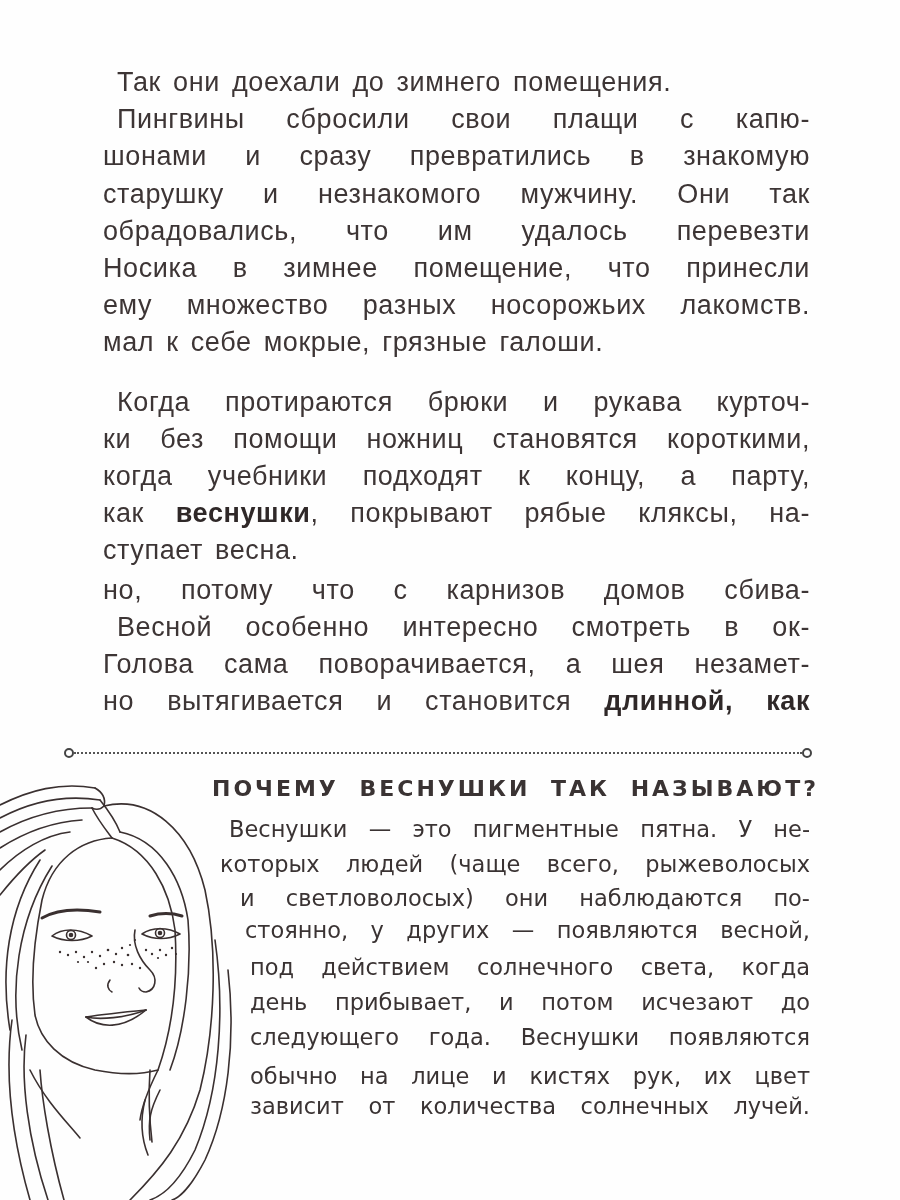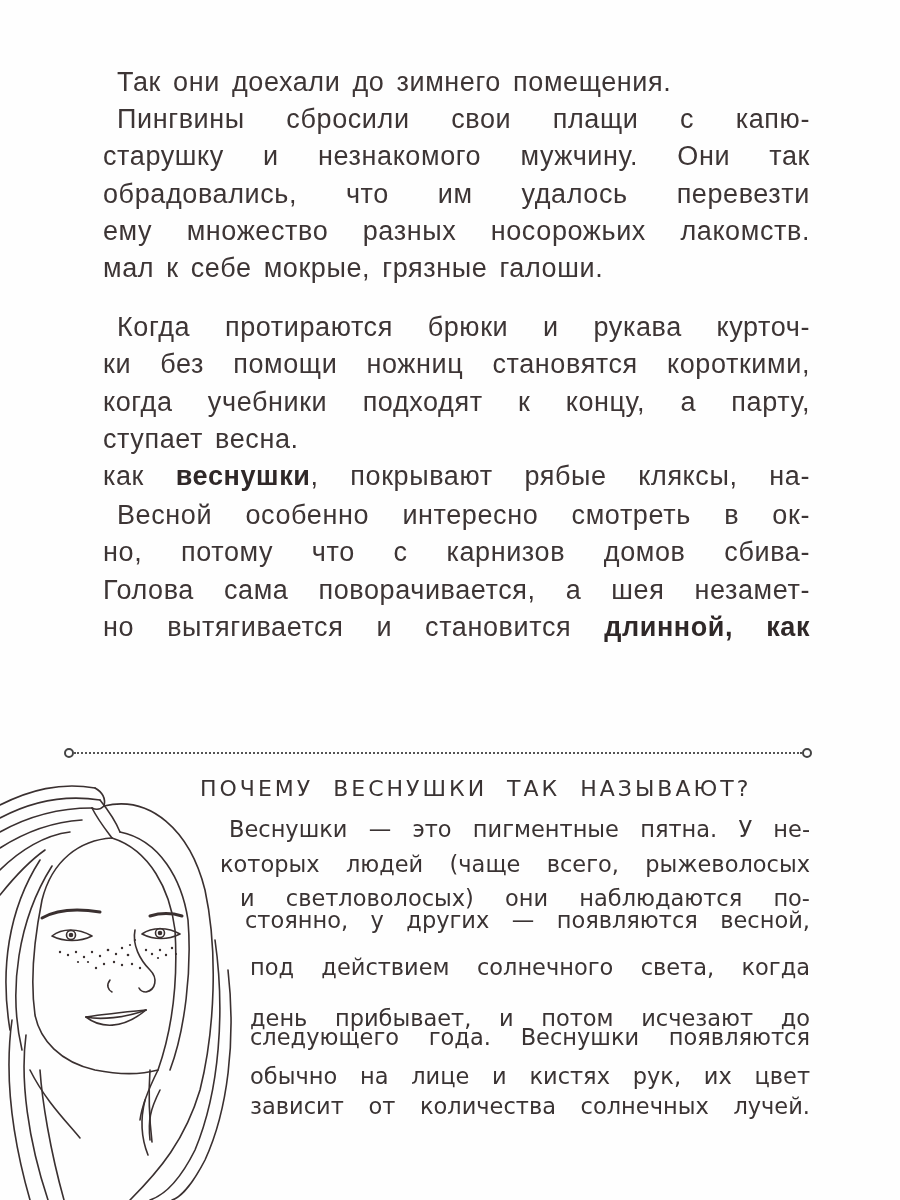--- a/index.html
+++ b/index.html
@@ -61,24 +61,24 @@
       width: 6px; height: 6px;
       border: 2px solid #444;
       border-radius: 50%;
       background: #fff;
     }
     .divider .ring.left { left: 0; }
     .divider .ring.right { right: 0; }
 
     .box-title {
       position: absolute;
-      left: 200px;
+      left: 212px;
       top: 776px;
       font-family: "DejaVu Sans", sans-serif;
-      font-weight: normal;
+      font-weight: bold;
       font-size: 22px;
       letter-spacing: 3px;
       word-spacing: 10px;
       color: #3a3333;
     }
     .box-text {
       position: absolute;
       top: 812px;
       left: 0;
       width: 900px;
@@ -106,37 +106,39 @@
 </head>
 <body>
 
 <div class="page">
 
   <div class="main-text">
 
     <span class="line last" style="padding-left:0">Так они доехали до зимнего помещения.</span>
 
     <span class="line">Пингвины сбросили свои плащи с капю-</span>
+    <span class="line" style="margin-left:-14px">шонами и сразу превратились в знакомую</span>
     <span class="line" style="margin-left:-14px">старушку и незнакомого мужчину. Они так</span>
     <span class="line" style="margin-left:-14px">обрадовались, что им удалось перевезти</span>
+    <span class="line" style="margin-left:-14px">Носика в зимнее помещение, что принесли</span>
     <span class="line" style="margin-left:-14px">ему множество разных носорожьих лакомств.</span>
     <span class="line last" style="margin-left:-14px">мал к себе мокрые, грязные галоши.</span>
 
     <div class="para-gap"></div>
 
     <span class="line">Когда протираются брюки и рукава курточ-</span>
     <span class="line" style="margin-left:-14px">ки без помощи ножниц становятся короткими,</span>
     <span class="line" style="margin-left:-14px">когда учебники подходят к концу, а парту,</span>
+    <span class="line" style="margin-left:-14px"><span>как </span><b>веснушки</b><span>, покрывают рябые кляксы, на-</span></span>
     <span class="line last" style="margin-left:-14px">ступает весна.</span>
-    <span class="line" style="margin-left:-14px"><span>как </span><b>веснушки</b><span>, покрывают рябые кляксы, на-</span></span>
 
     <div class="para-gap-small"></div>
 
+    <span class="line" style="margin-left:-14px">но, потому что с карнизов домов сбива-</span>
     <span class="line">Весной особенно интересно смотреть в ок-</span>
-    <span class="line" style="margin-left:-14px">но, потому что с карнизов домов сбива-</span>
     <span class="line" style="margin-left:-14px">Голова сама поворачивается, а шея незамет-</span>
     <span class="line" style="margin-left:-14px; text-align-last:justify"><span>но вытягивается и становится </span><b>длинной, как</b><span></span></span>
   </div>
 
   <div class="divider">
     <span class="ring left"></span>
     <span class="dots"></span>
     <span class="ring right"></span>
   </div>
 
@@ -219,21 +221,21 @@
       <circle cx="135" cy="170" r="1.1"></circle>
     </g>
   </svg>
 
   <div class="box-title">ПОЧЕМУ ВЕСНУШКИ ТАК НАЗЫВАЮТ?</div>
 
   <div class="box-text">
     <span class="box-line" style="top:0;     left:229px">Веснушки — это пигментные пятна. У не-</span>
     <span class="box-line" style="top:34.6px; left:220px">которых людей (чаще всего, рыжеволосых</span>
     <span class="box-line" style="top:69.2px; left:240px">и светловолосых) они наблюдаются по-</span>
-    <span class="box-line" style="top:91px; left:245px">стоянно, у других — появляются весной,</span>
+    <span class="box-line" style="top:101px; left:245px">стоянно, у других — появляются весной,</span>
     <span class="box-line" style="top:138.4px; left:250px">под действием солнечного света, когда</span>
-    <span class="box-line" style="top:189px;  left:250px">день прибывает, и потом исчезают до</span>
+    <span class="box-line" style="top:173px;  left:250px">день прибывает, и потом исчезают до</span>
     <span class="box-line" style="top:207.6px; left:250px">следующего года. Веснушки появляются</span>
     <span class="box-line" style="top:247px; left:250px">обычно на лице и кистях рук, их цвет</span>
     <span class="box-line" style="top:276.8px; left:250px">зависит от количества солнечных лучей.</span>
   </div>
 
 </div>
 
 </body></html>

